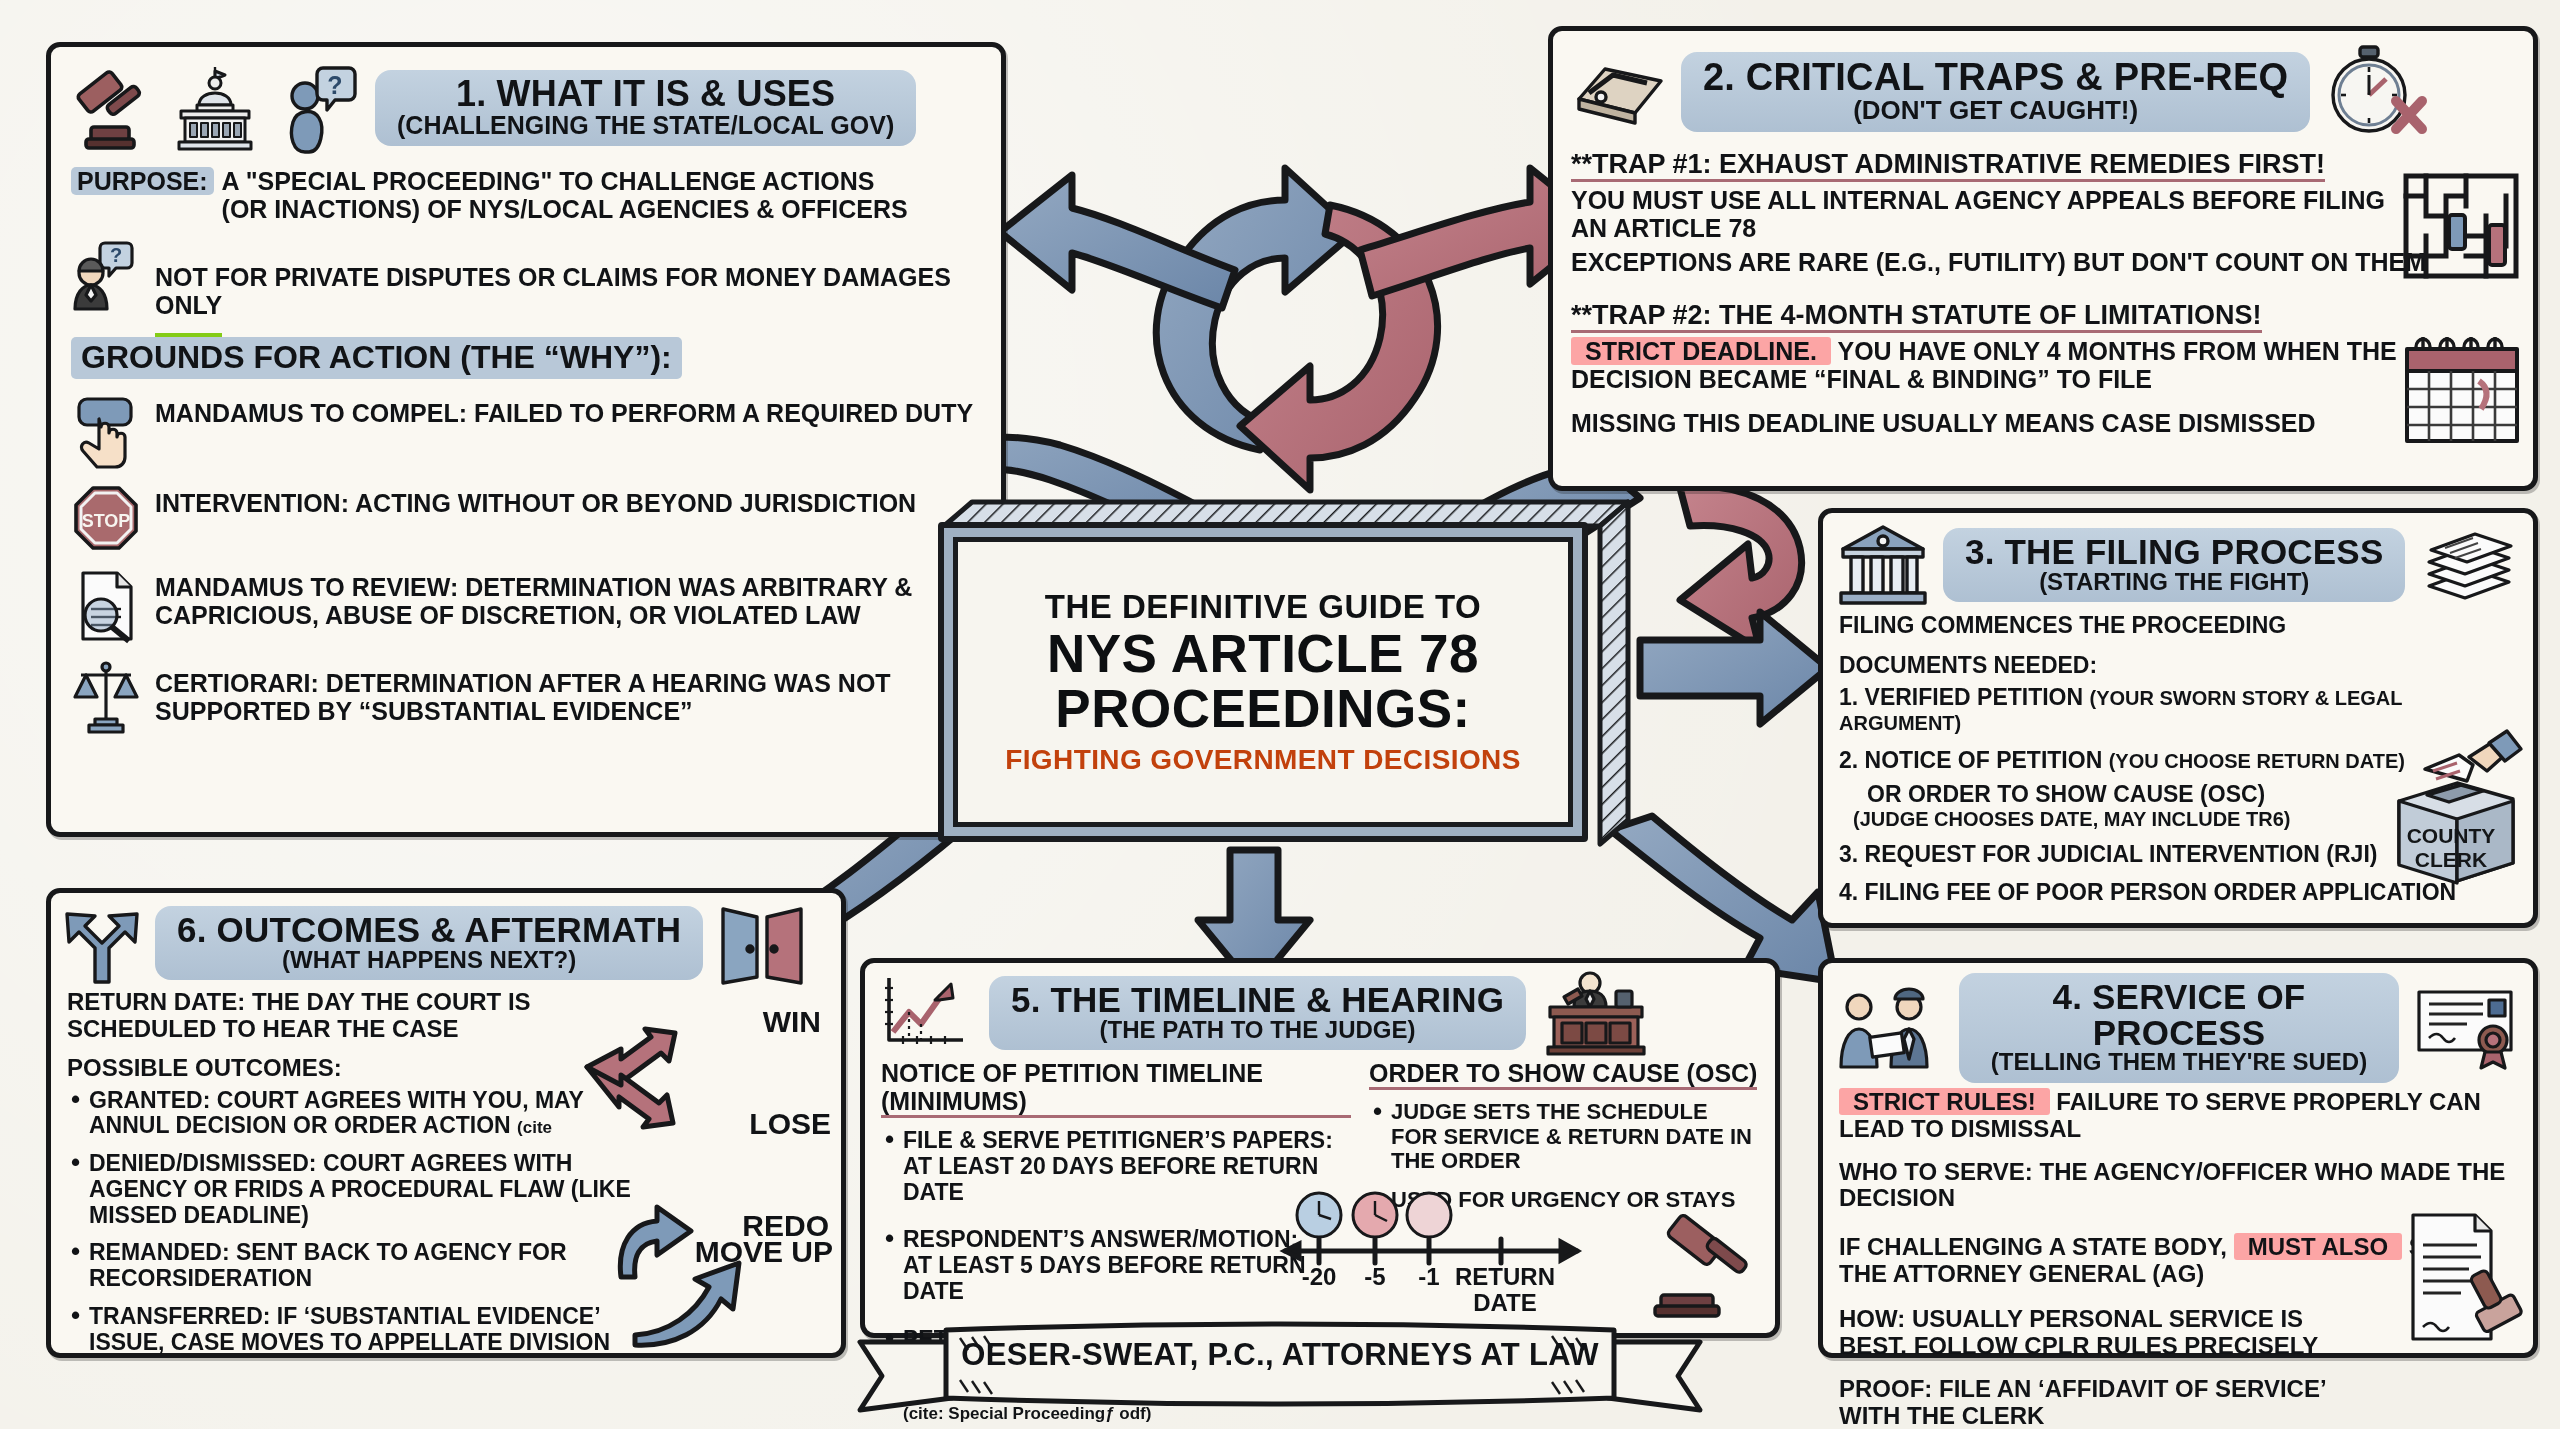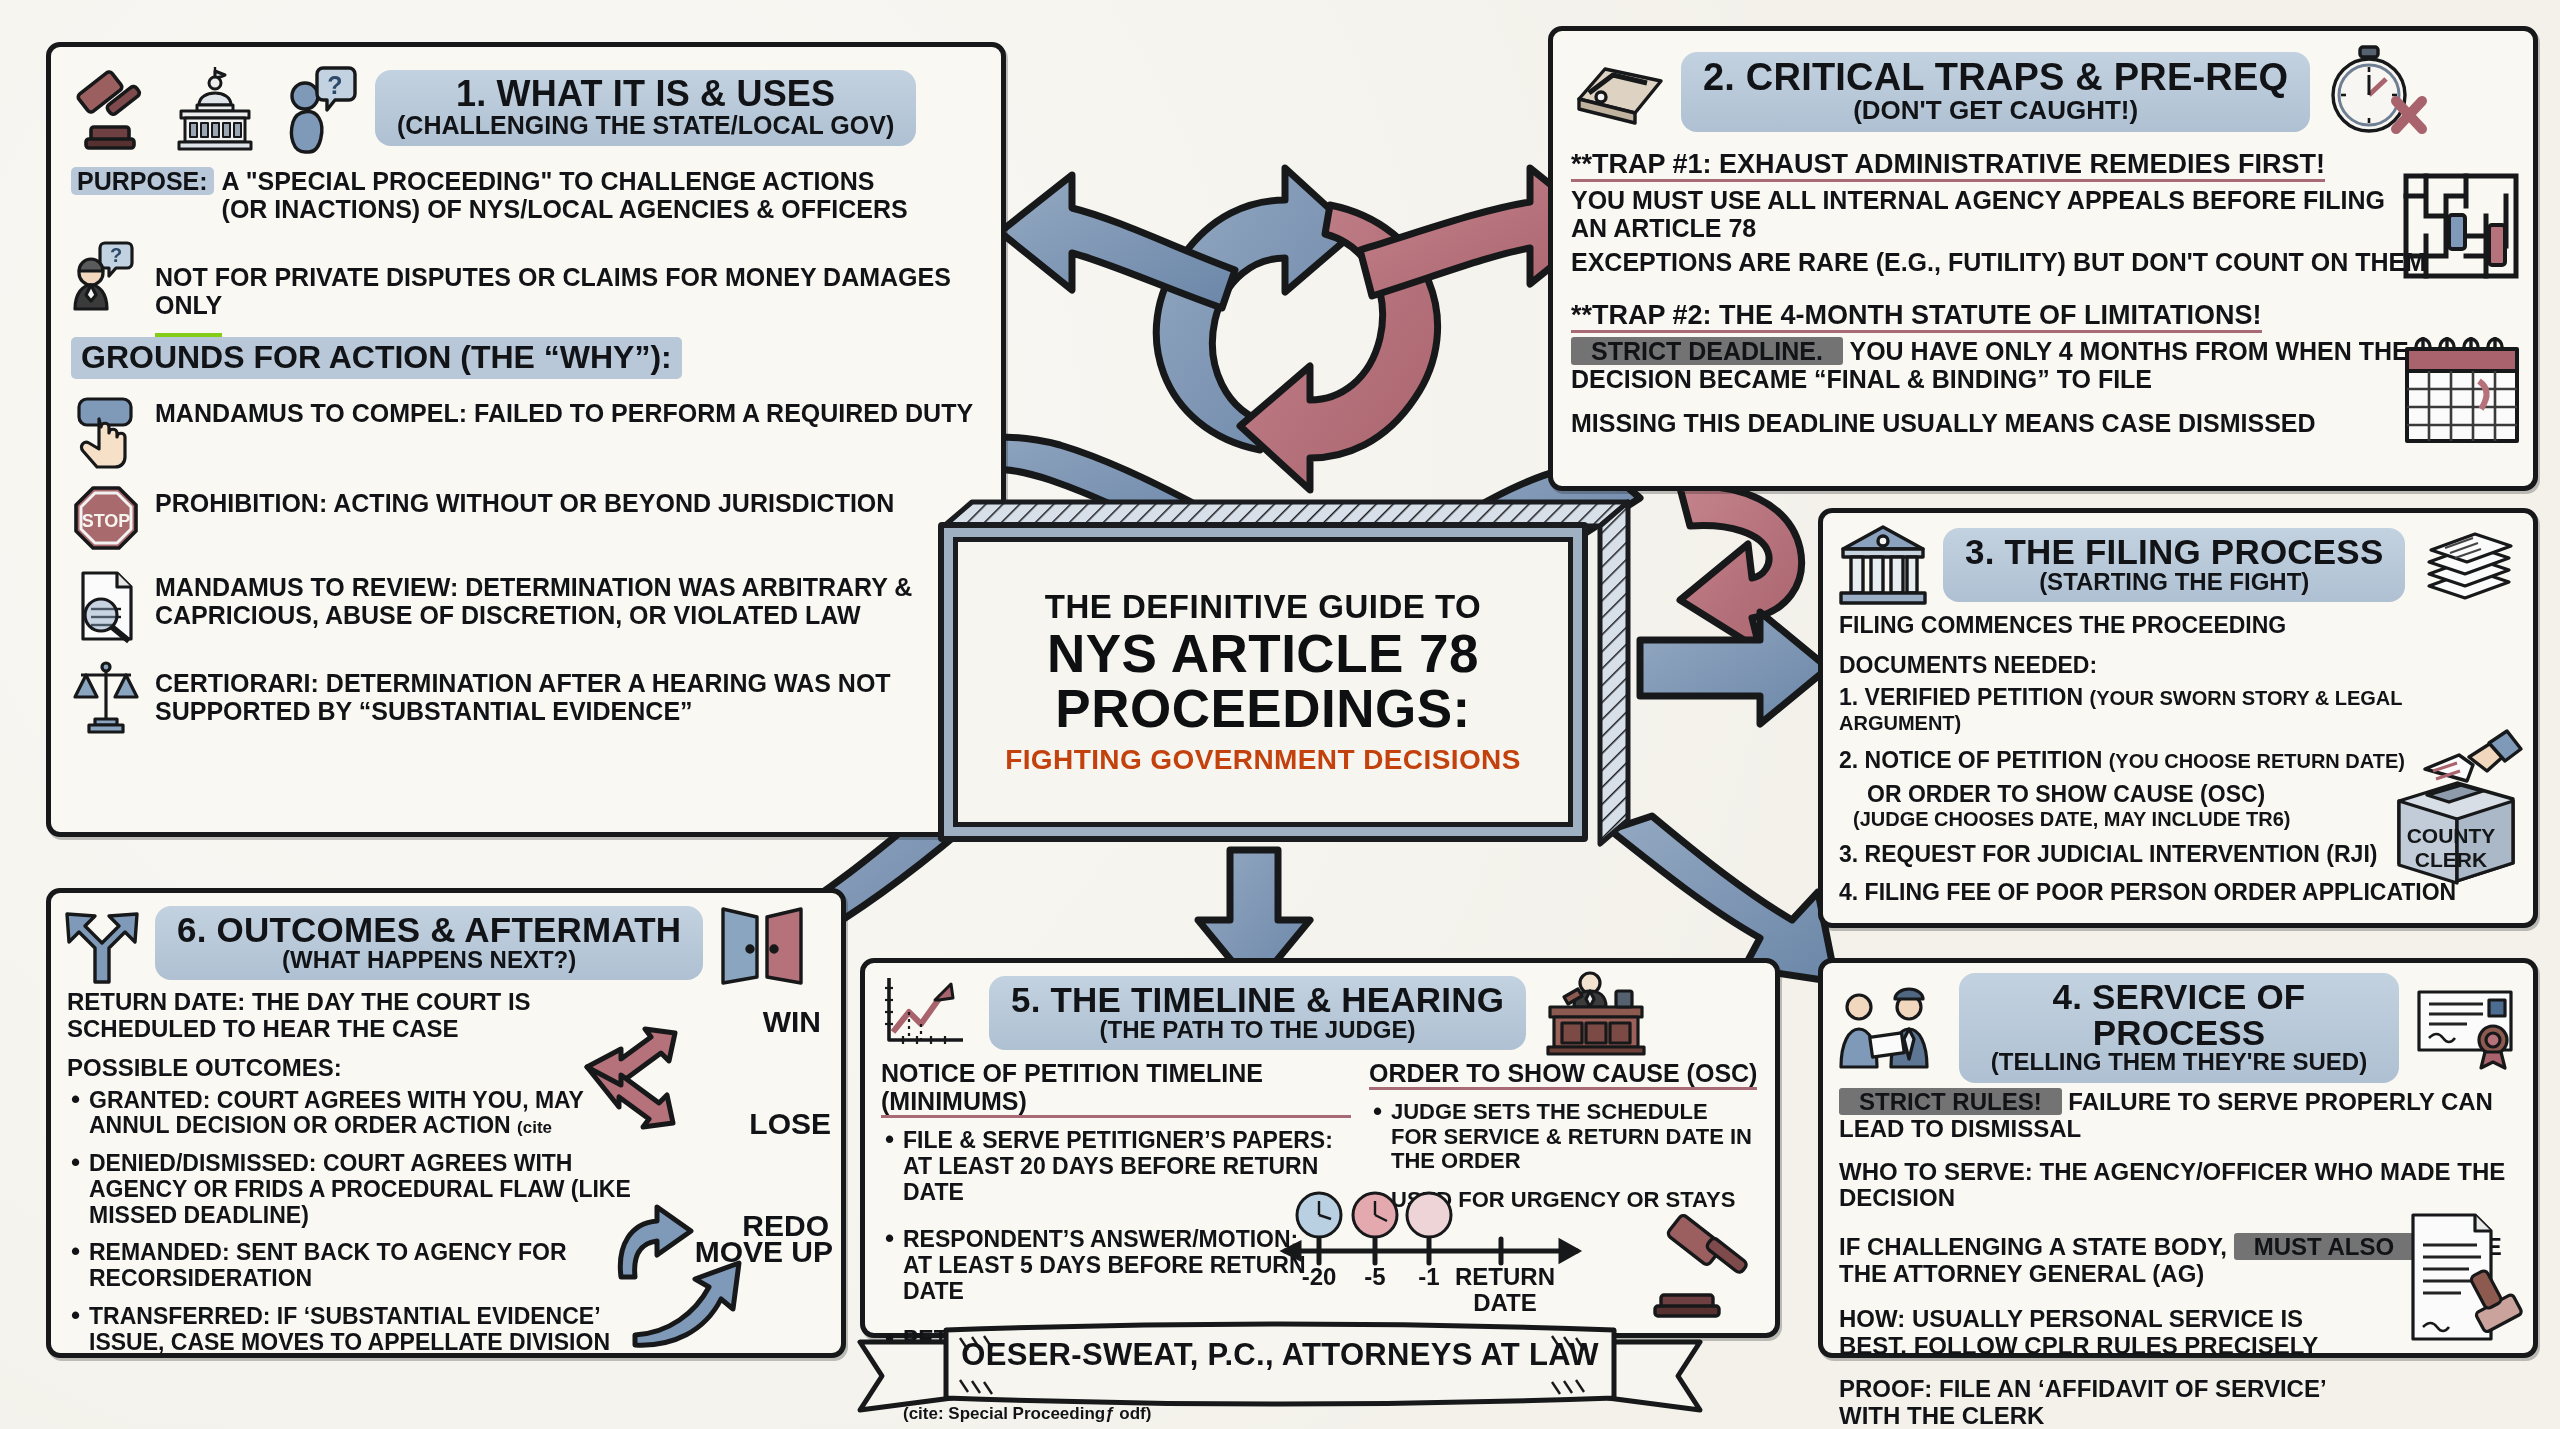--- a/index.html
+++ b/index.html
@@ -33,21 +33,21 @@
     color: #111316;
     line-height: 1.02;
   }
   .pill .t1 { display:block; font-weight: 800; letter-spacing:.2px; font-stretch: condensed; }
   .pill .t2 { display:block; font-weight: 700; }
   .hdr-row { display: flex; align-items: center; gap: 14px; }
   .body-txt { color:#111316; font-weight:800; line-height:1.12; font-stretch:condensed; }
   .lbl-pill {
     background: #b8c8d8; border-radius: 5px; padding: 0 6px;
   }
-  .hl-rose { background: #737373; border-radius:3px; padding:0 20px; }
+  .hl-rose { background: #fca5a5; border-radius:3px; padding:0 14px; }
   .ul-rose { border-bottom: 8px solid #84cc16; padding-bottom:14px; }
   .ul-rose-thin { border-bottom: 3px solid #a86a74; }
   .small-cite { font-weight:600; font-size:17px; }
   ul.bullets { list-style:none; }
   ul.bullets > li { position:relative; padding-left:22px; margin-bottom:12px; }
   ul.bullets > li:before {
     content:"•"; position:absolute; left:4px; top:-2px; font-size:26px; line-height:1;
   }
   ol.nums { list-style:none; }
   ol.nums > li { margin-bottom: 12px; }
@@ -253,21 +253,21 @@
 
       <div style="display:flex; gap:14px; align-items:flex-start; margin-top:16px;">
         <svg class="ico" width="70" height="70" viewBox="0 0 70 70">
           <g stroke="#17181a" stroke-width="3.6" stroke-linejoin="round">
             <polygon points="22,5 48,5 65,22 65,48 48,65 22,65 5,48 5,22" fill="#a96a6d"></polygon>
             <polygon points="24,10 46,10 60,24 60,46 46,60 24,60 10,46 10,24" fill="none" stroke="#f2f2f2" stroke-width="3"></polygon>
             <text x="35" y="44" font-size="18" font-weight="900" fill="#f7f4ef" text-anchor="middle" stroke="none" font-family="Liberation Sans, sans-serif">STOP</text>
           </g>
         </svg>
         <div class="body-txt" style="font-size:25px; padding-top:6px;">
-          <span style="font-weight:900;">PROHIBITION:</span>
+          <span style="font-weight:900;">INTERVENTION:</span>
           <span>ACTING WITHOUT OR BEYOND JURISDICTION</span>
         </div>
       </div>
 
       <div style="display:flex; gap:14px; align-items:flex-start; margin-top:16px;">
         <svg class="ico" width="70" height="74" viewBox="0 0 70 74">
           <g stroke="#17181a" stroke-width="3.2" stroke-linejoin="round">
             <path d="M12 4 h34 l14 14 v52 h-48z" fill="#fbfbfb"></path>
             <path d="M46 4 v14 h14" fill="#e6e6e6"></path>
             <g stroke-width="2.4">

